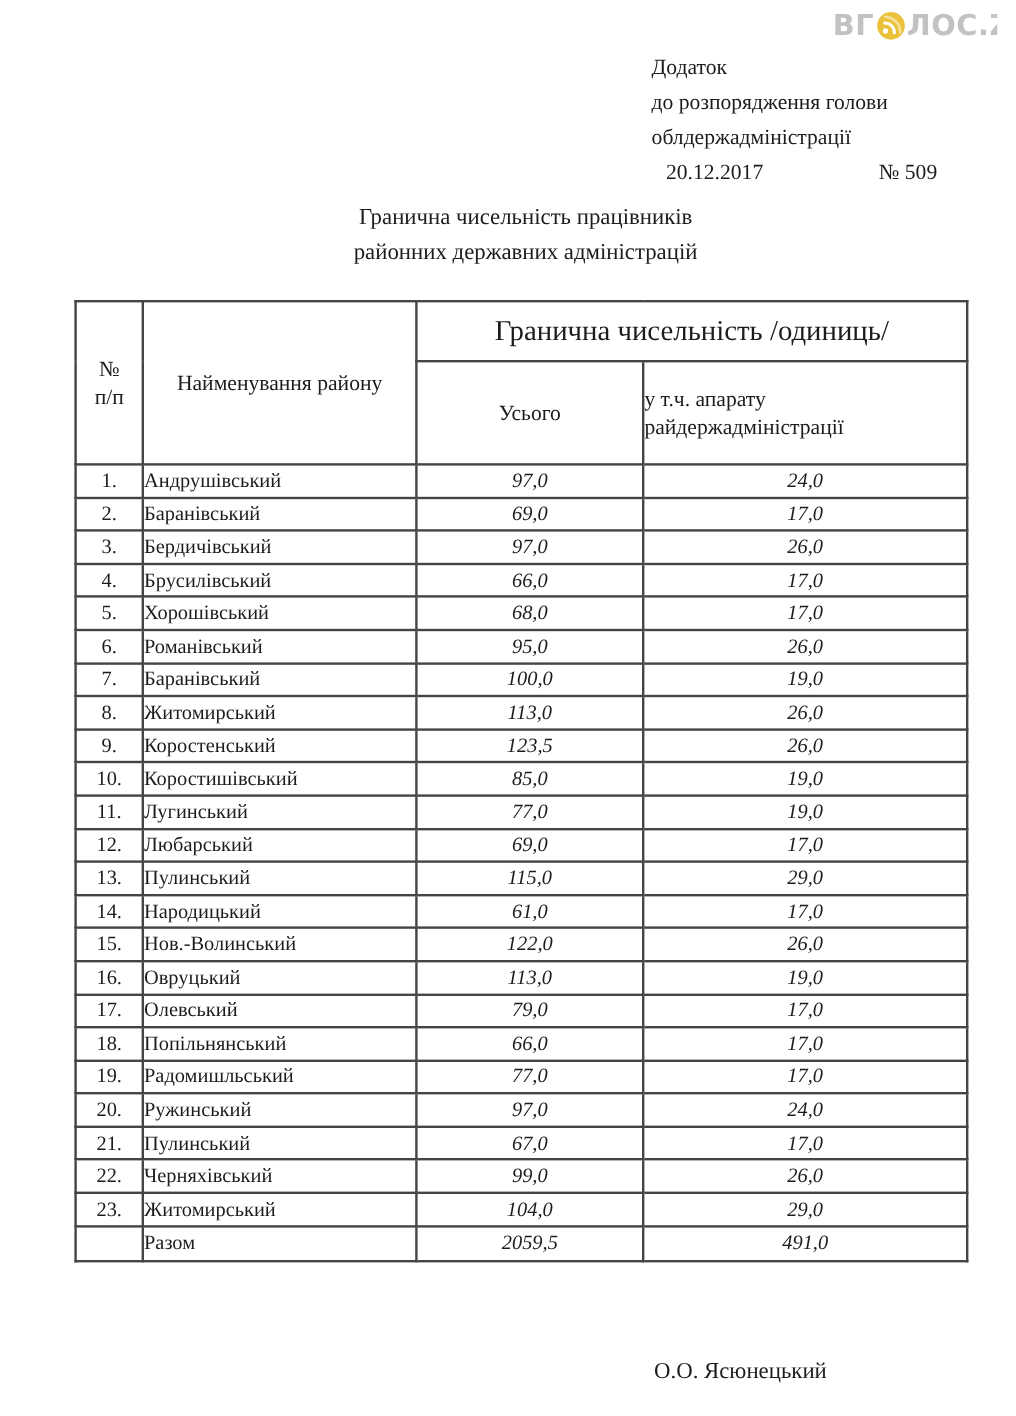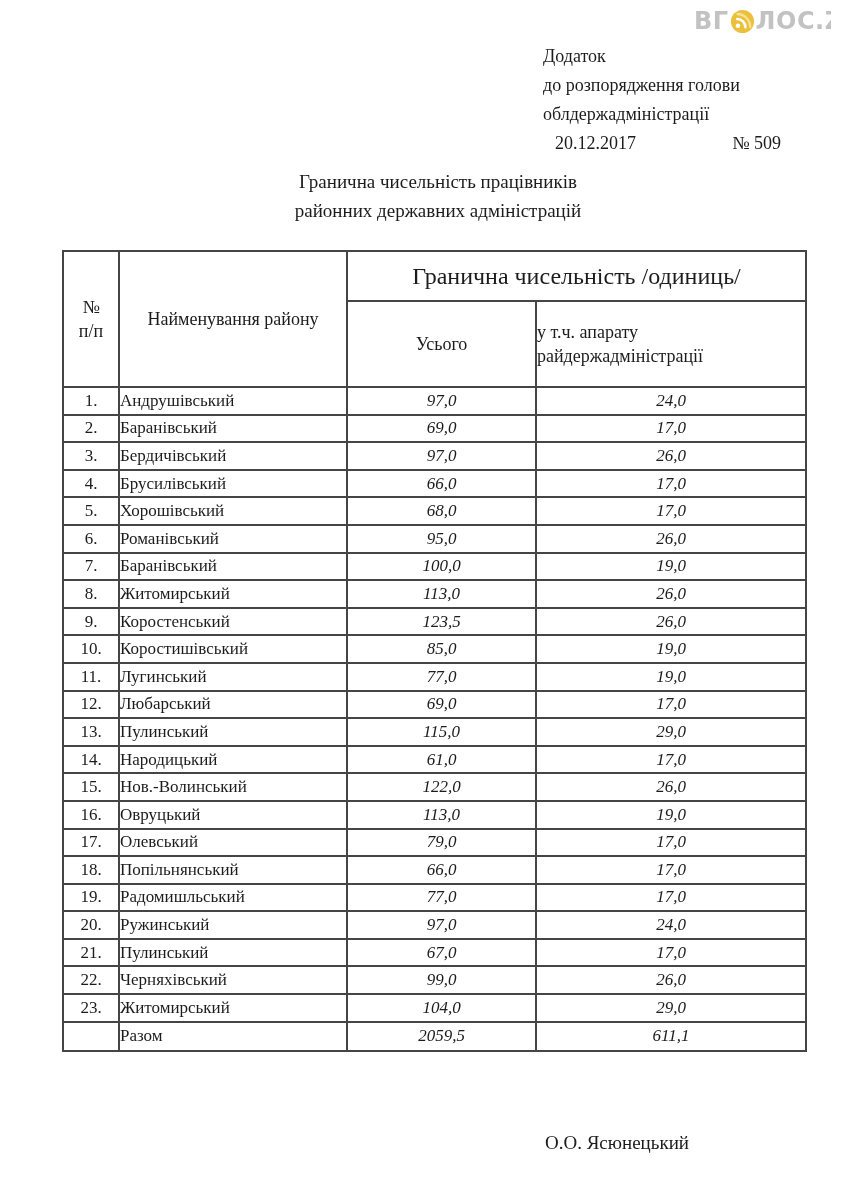--- a/index.html
+++ b/index.html
@@ -260,20 +260,20 @@
       <td class="c-name">Житомирський</td>
       <td class="c-total">104,0</td>
       <td class="c-app">29,0</td>
     </tr>
   </tbody>
     <tfoot>
       <tr class="total-row">
         <td class="c-num"></td>
         <td class="c-name">Разом</td>
         <td class="c-total">2059,5</td>
-        <td class="c-app">611,1</td>
+        <td class="c-app">491,0</td>
       </tr>
     </tfoot>
   </table>
 
   <div class="sign-name">О.О. Ясюнецький</div>
 
 </div>
 
 </body></html>

